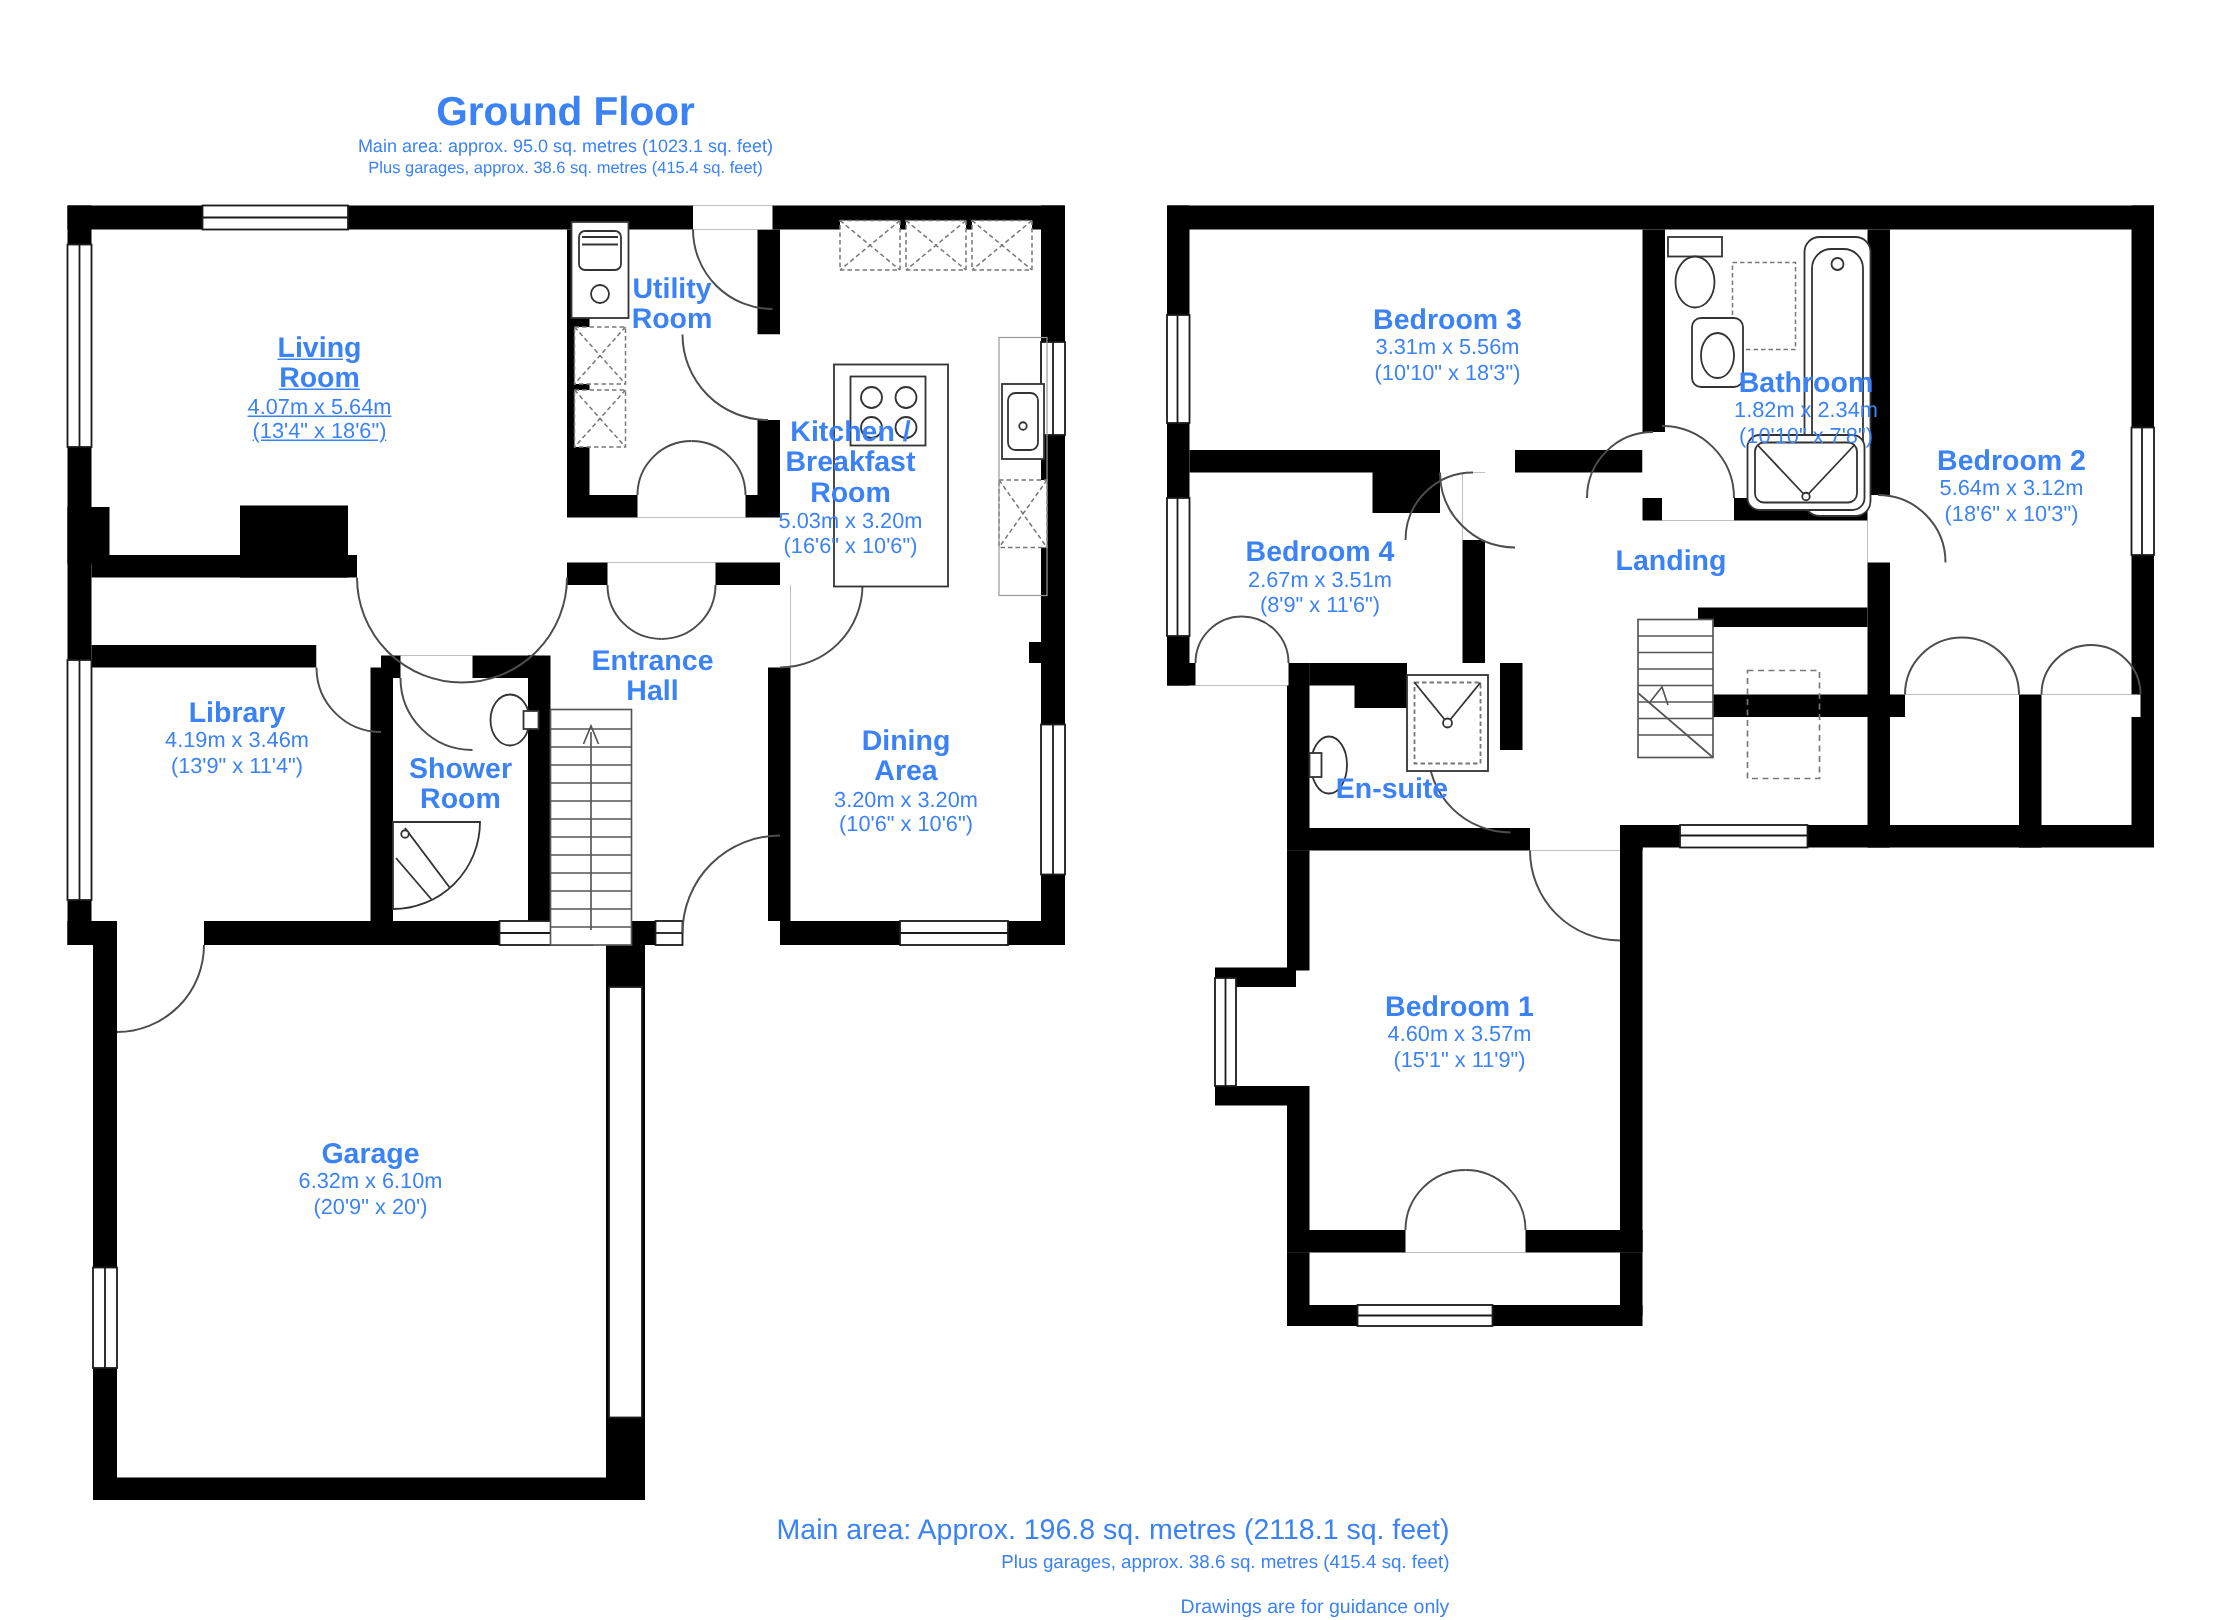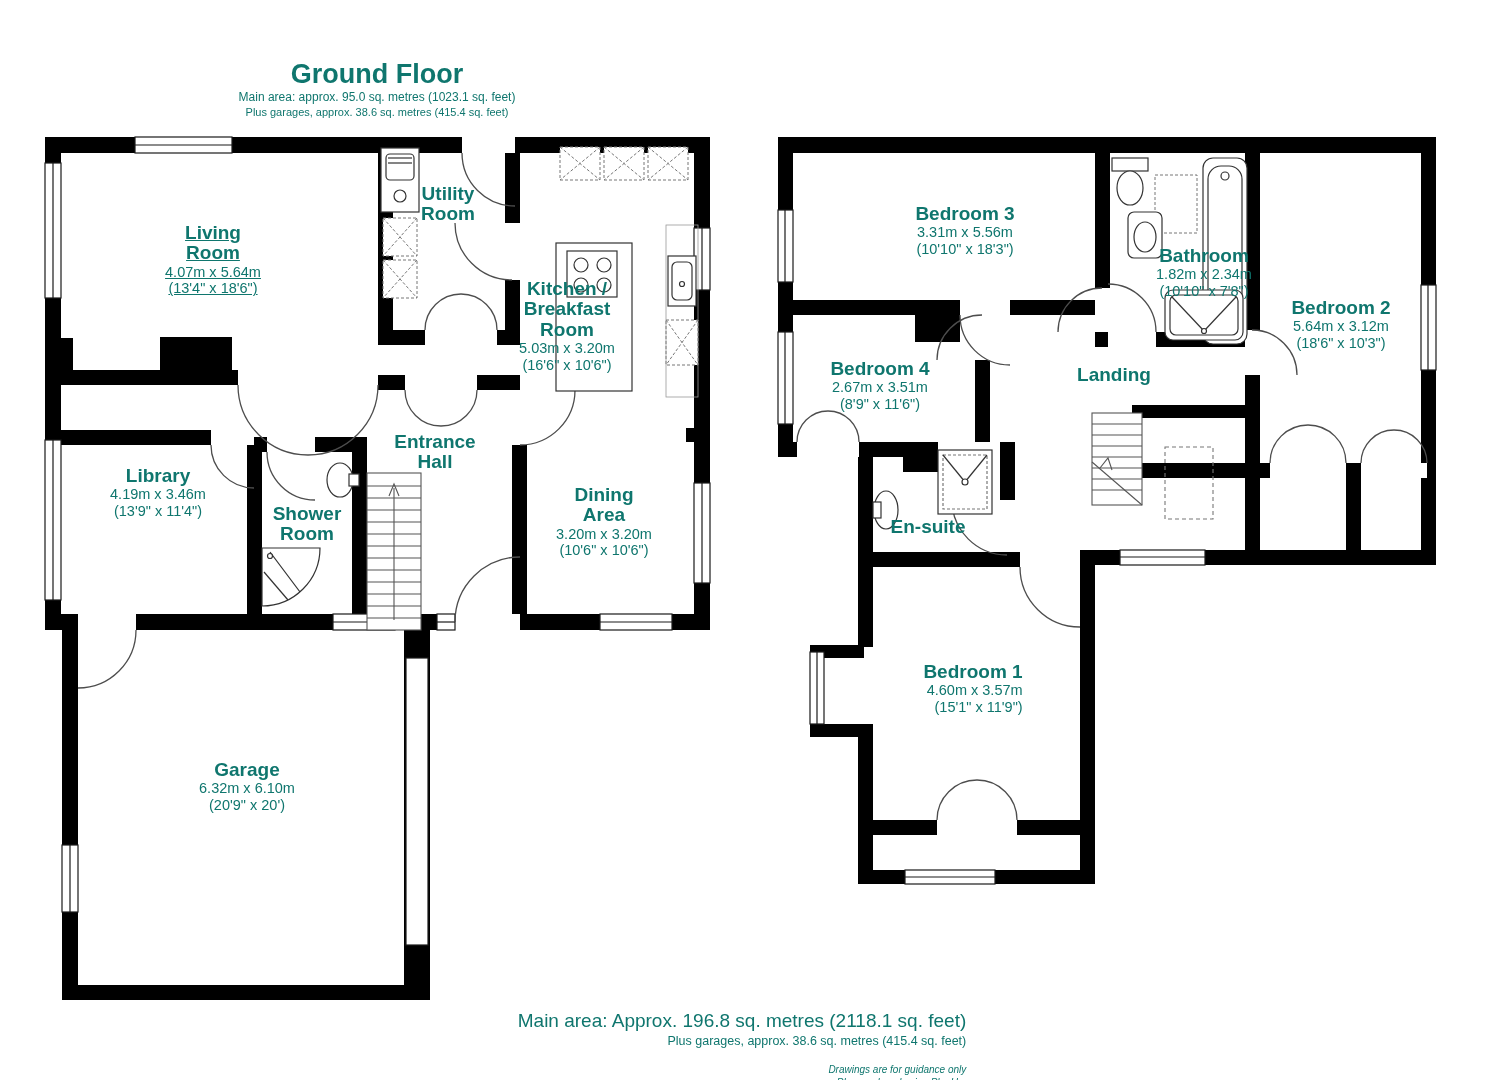--- a/index.html
+++ b/index.html
@@ -1,31 +1,31 @@
 <!DOCTYPE html>
 <html><head>
 <meta charset="utf-8">
 <style>
   html,body{margin:0;padding:0;background:#fff;}
   .canvas{
     position:relative;width:1485px;height:1080px;background:#ffffff;
-    font-family:"Liberation Sans", sans-serif;color:#0f766e;overflow:hidden;
+    font-family:"Liberation Sans", sans-serif;color:#3b82f6;overflow:hidden;
   }
   .plan-svg{position:absolute;left:0;top:0;}
   .floor-header{position:absolute;transform:translateX(-50%);text-align:center;white-space:nowrap;}
   .floor-title{font-size:27px;font-weight:bold;line-height:1.1;}
   .floor-sub{font-size:12px;line-height:1.25;}
   .floor-sub2{font-size:11px;line-height:1.3;}
   .room-label{position:absolute;transform:translate(-50%,-50%);text-align:center;white-space:nowrap;}
   .room-name{font-size:19px;font-weight:bold;line-height:1.07;white-space:pre-line;}
   .room-dims{font-size:14.5px;line-height:1.15;}
   .footer{position:absolute;transform:translateX(-50%);text-align:right;white-space:nowrap;margin-top:12px;}
   .footer-main{font-size:19px;line-height:1.2;}
   .footer-garage{font-size:12.5px;line-height:1.3;}
-  .footer-note{font-size:10px;line-height:1.3;margin-top:0;font-style:italic;}
+  .footer-note{font-size:13px;line-height:1.3;margin-top:0;}
   .footer-gap{height:14px;}
 </style>
 </head>
 <body>
 
 <div class="canvas">
 
   <svg class="plan-svg" width="1485" height="1080" viewBox="0 0 1485 1080">
 
     <g>
@@ -425,21 +425,21 @@
     <div class="room-name">Bedroom 4</div>
     <div class="room-dims">2.67m x 3.51m</div>
     <div class="room-dims">(8'9" x 11'6")</div>
   </div>
   <div class="room-label" style="left:1114px;top:375px;">
     <div class="room-name">Landing</div>
   </div>
   <div class="room-label" style="left:928px;top:527px;">
     <div class="room-name">En-suite</div>
   </div>
-  <div class="room-label" style="left:973px;top:689px;text-align:right;">
+  <div class="room-label" style="left:973px;top:689px;">
     <div class="room-name">Bedroom 1</div>
     <div class="room-dims">4.60m x 3.57m</div>
     <div class="room-dims">(15'1" x 11'9")</div>
   </div>
 
   <div class="footer" style="left:742px;top:998px;">
     <div class="footer-main">Main area: Approx. 196.8 sq. metres (2118.1 sq. feet)</div>
     <div class="footer-garage">Plus garages, approx. 38.6 sq. metres (415.4 sq. feet)</div>
     <div class="footer-gap"></div>
     <div class="footer-note">Drawings are for guidance only</div>

